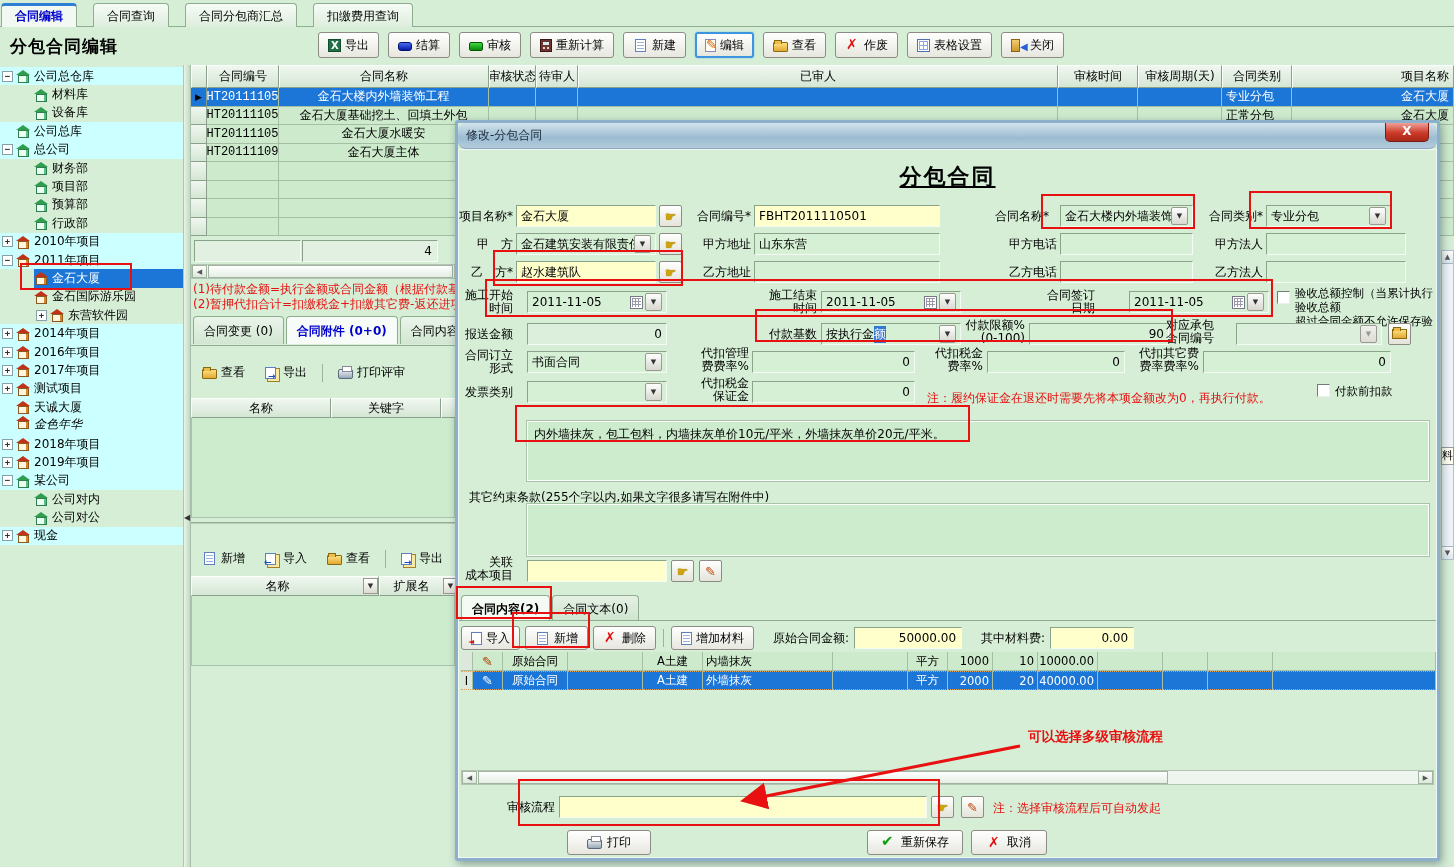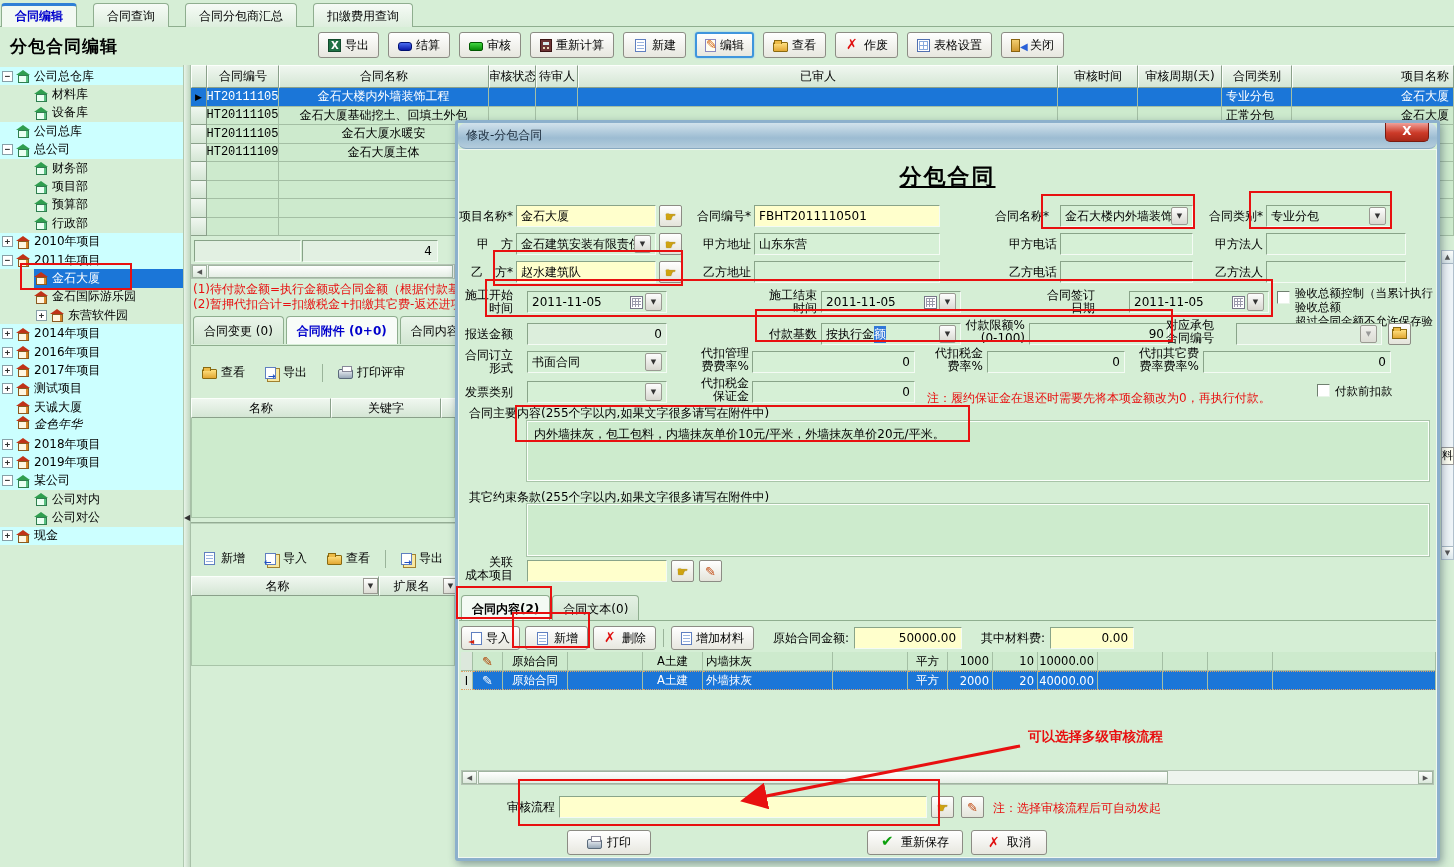--- a/index.html
+++ b/index.html
@@ -759,21 +759,20 @@
           <span class="val"></span>
         </div>
         <div class="mini" style="left: 212px; top: 410px;">
           <span class="lookup-g">☛</span>
         </div>
         <div class="mini" style="left: 240px; top: 410px;">
           <span class="pencil-g">✎</span>
         </div>
       </div>
     <div class="rednote" style="left:468px;top:240px;">注：履约保证金在退还时需要先将本项金额改为0，再执行付款。</div>
-    <div class="sec-label" style="left:10px;top:255px;">合同主要内容(255个字以内,如果文字很多请写在附件中)</div>
     <div class="tarea" style="left:68px;top:271px;width:902px;height:60px;"><span>内外墙抹灰，包工包料，内墙抹灰单价10元/平米，外墙抹灰单价20元/平米。</span></div>
     <div class="sec-label" style="left:10px;top:339px;">其它约束条款(255个字以内,如果文字很多请写在附件中)</div>
     <div class="tarea" style="left:68px;top:354px;width:902px;height:52px;"><span></span></div>
     <div class="dlg-tabs" id="dlg-tabs">
         <div class="dtab active">合同内容(2)</div>
         <div class="dtab">合同文本(0)</div>
       </div>
     <div class="dlg-tabline"></div>
     <div class="dlg-toolbar" id="dlg-toolbar">
         <div class="btn3d" style="height: 24px;">

